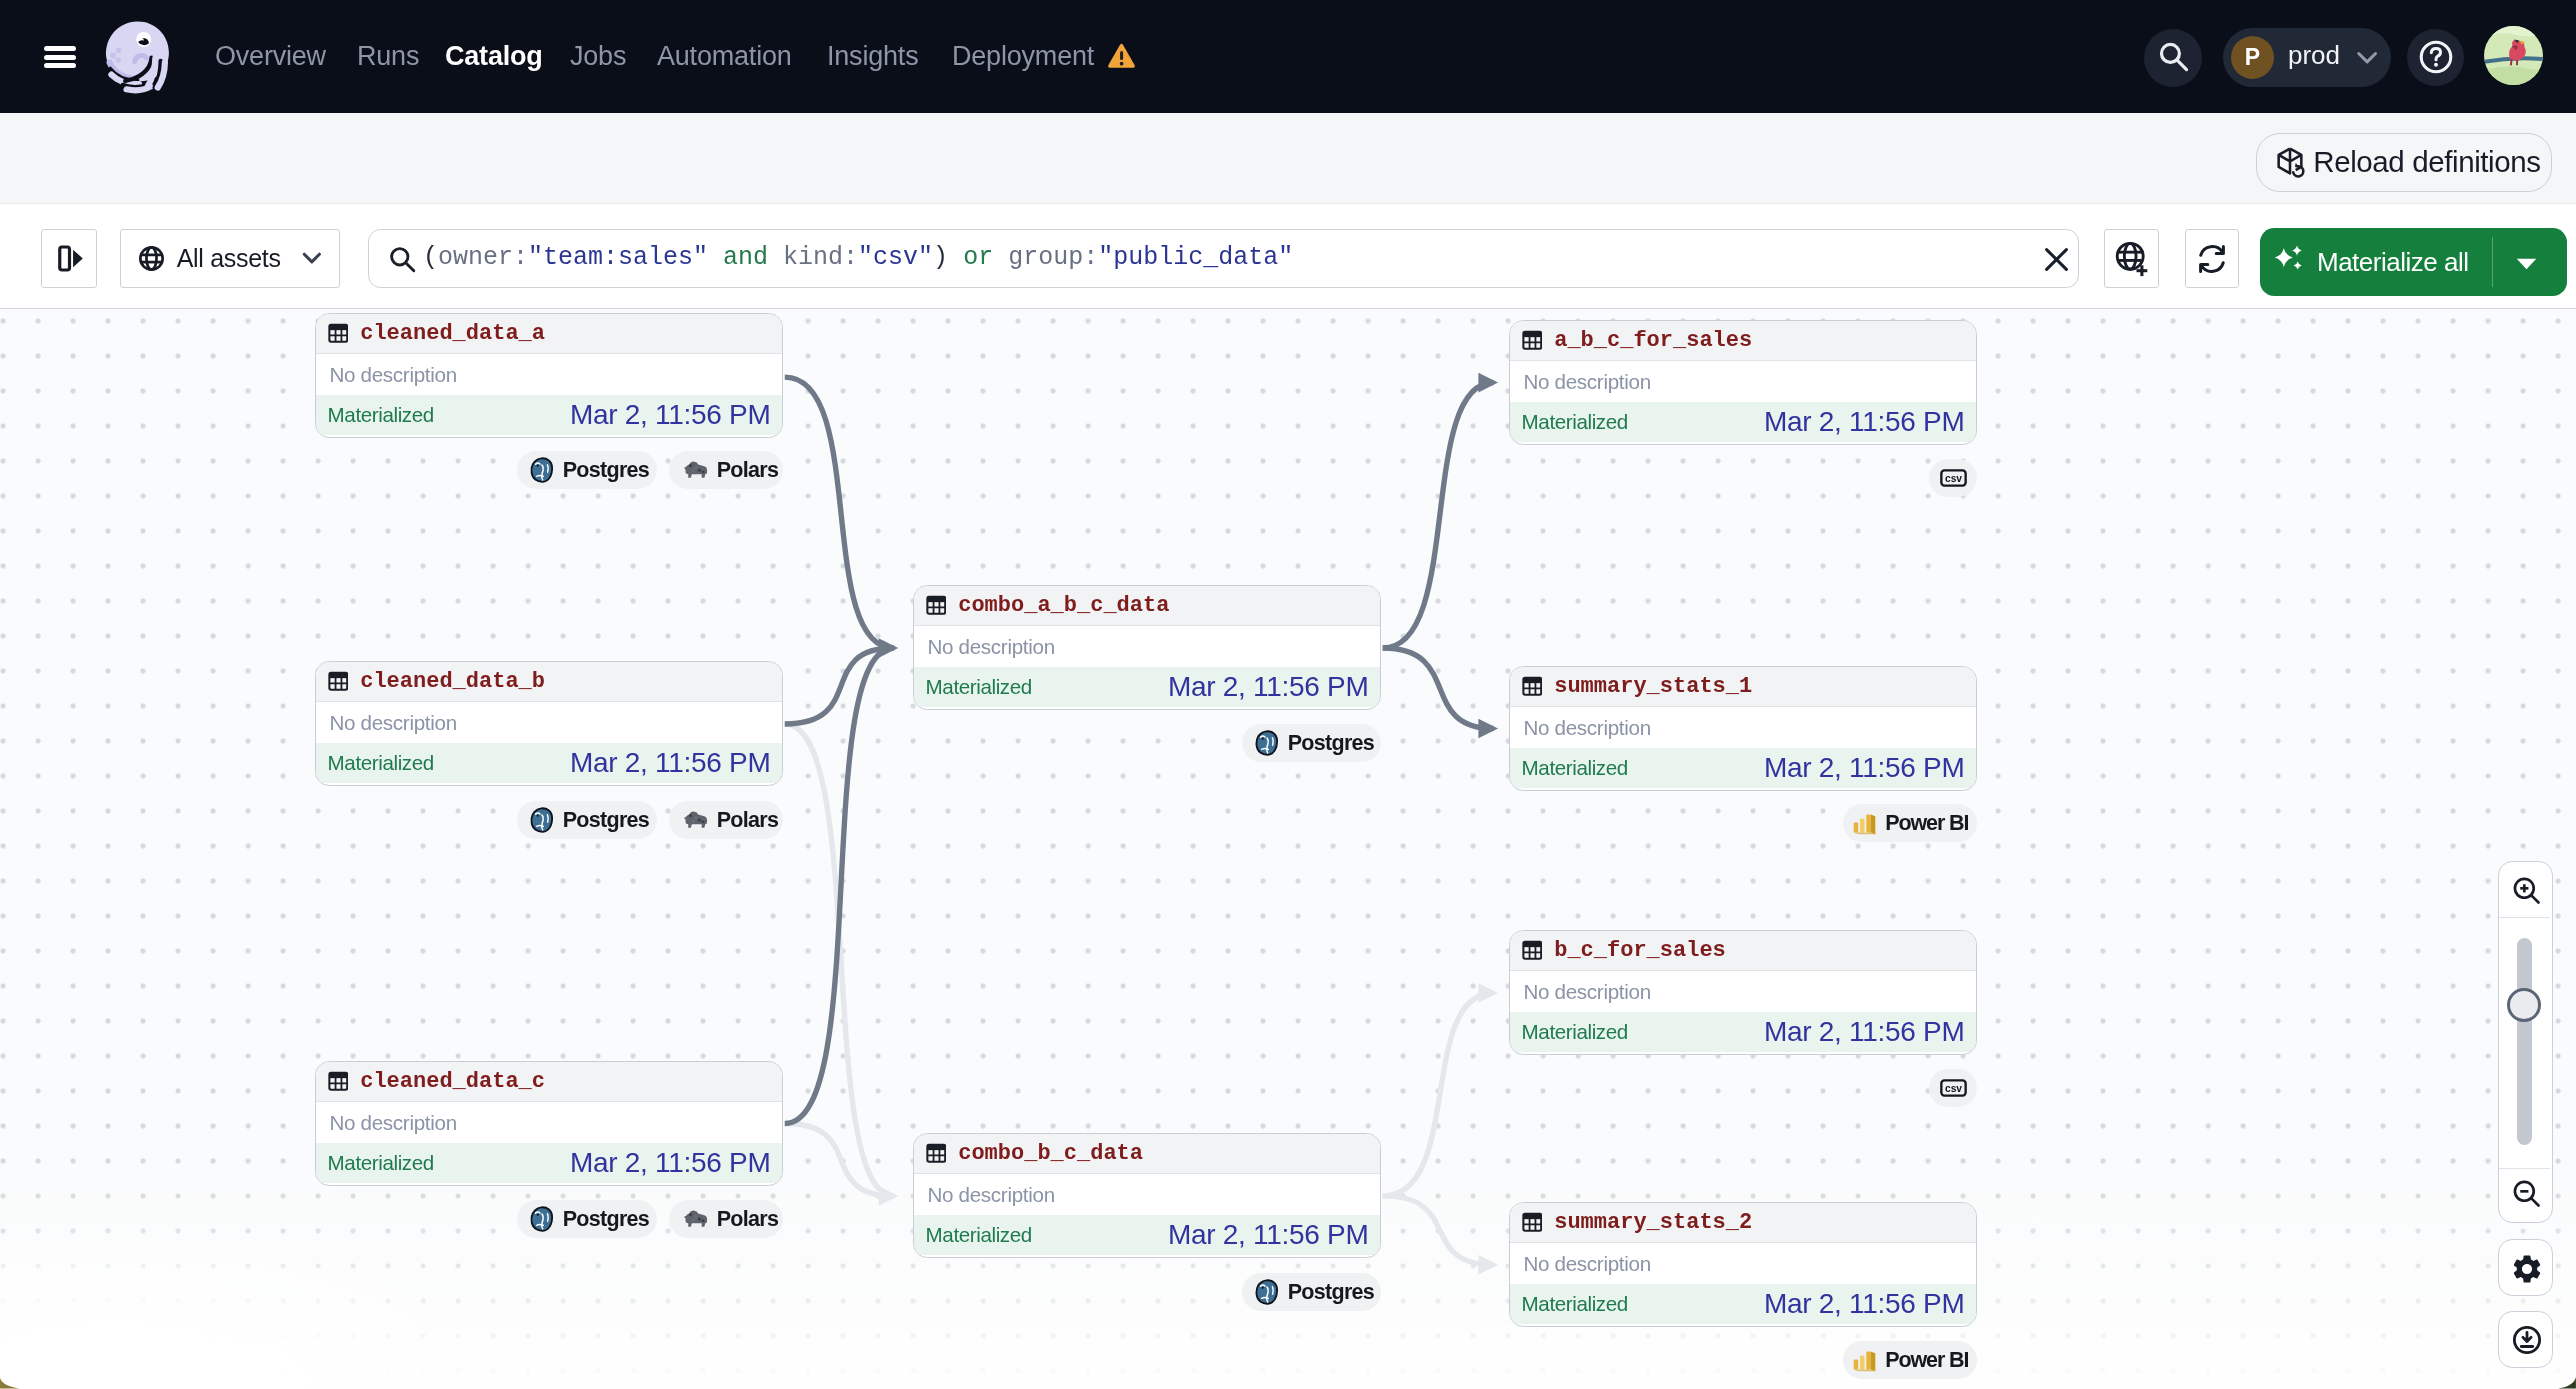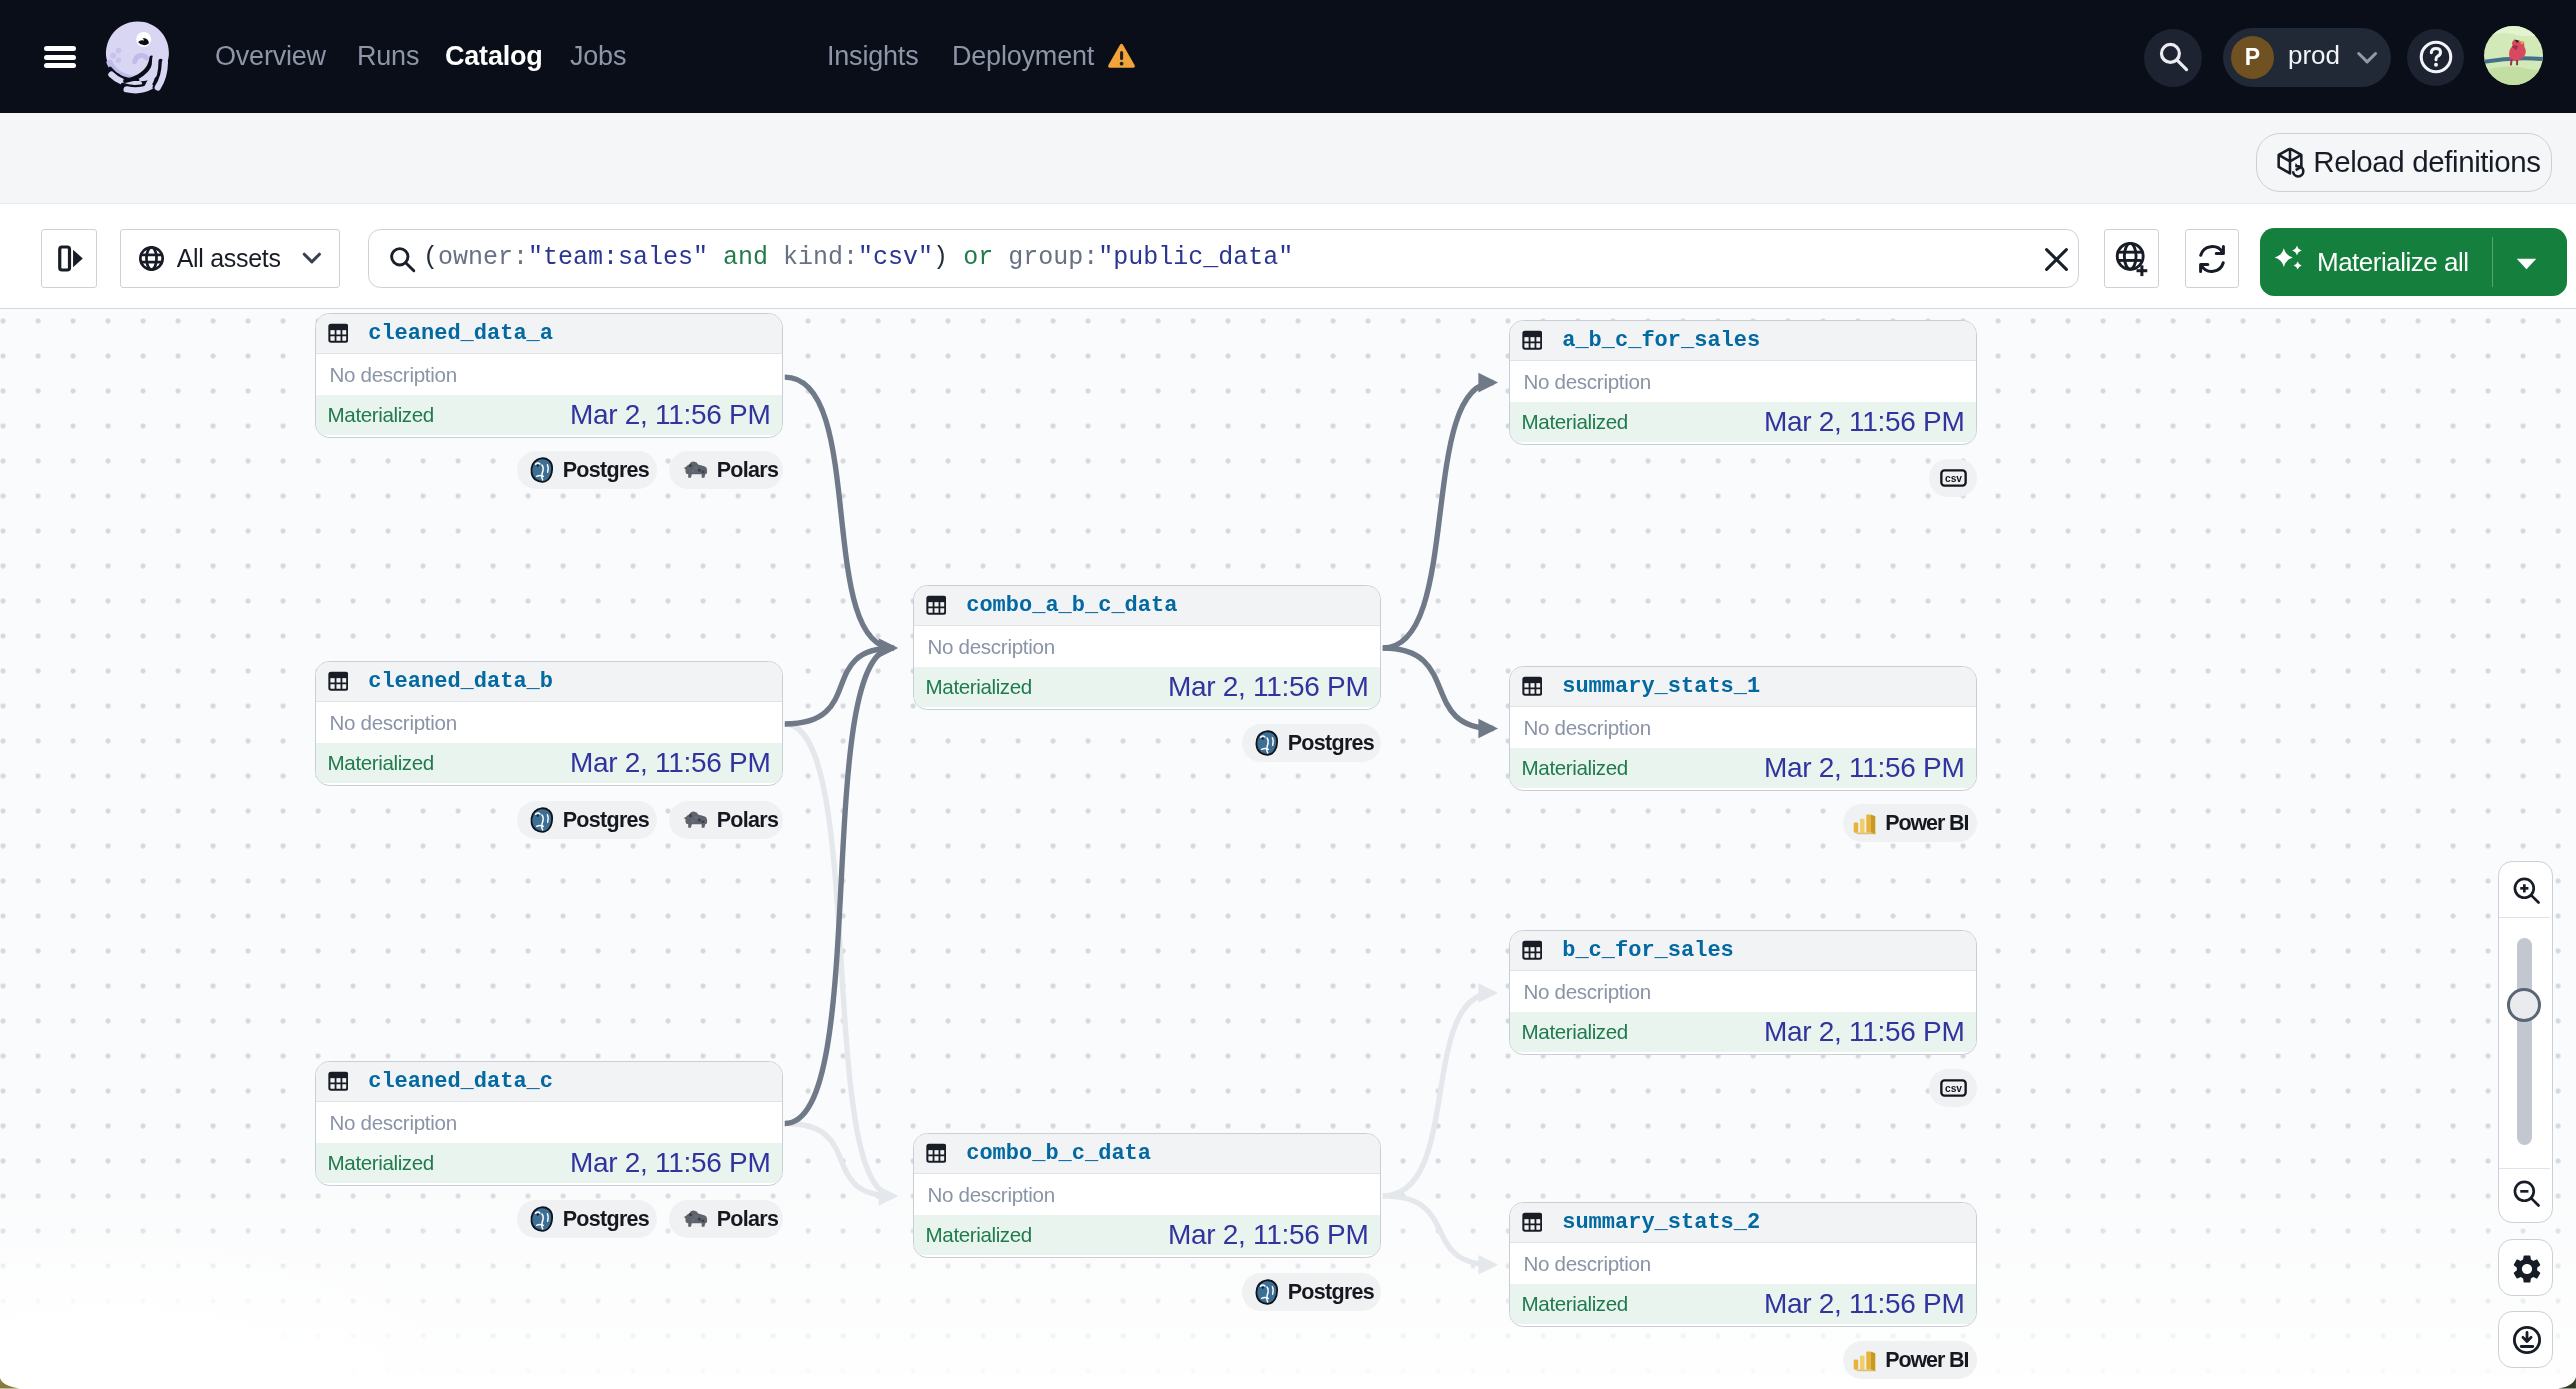--- a/index.html
+++ b/index.html
@@ -32,21 +32,21 @@
   #canvas { position:absolute; left:0; top:309px; width:2576px; height:1080px;
     background-color:#FAFBFC;
     background-image:radial-gradient(circle at 17.3px 17.3px, #D5D8DC 2.2px, rgba(213,216,220,0) 2.9px);
     background-size:35px 35px;
     background-position:-14.3px -5.4px;
   }
   #edges { position:absolute; left:0; top:0; width:2576px; height:1389px; z-index:1; pointer-events:none; }
 
   .card { position:absolute; width:468px; height:125px; background:#fff; border:1.8px solid #C9CED6; border-radius:14.3px; overflow:hidden; z-index:2; }
   .ch { height:40px; background:#F2F3F5; border-bottom:0.9px solid #DFE2E6; display:flex; align-items:center; padding:0 11.6px; }
-  .ch .nm { font-family:"Liberation Mono", monospace; font-size:22px; font-weight:700; letter-spacing:0; color:#0369a1; margin-left:20px; }
+  .ch .nm { font-family:"Liberation Mono", monospace; font-size:22px; font-weight:700; letter-spacing:0; color:#7f1d1d; margin-left:12px; }
   .cb { height:41px; display:flex; align-items:center; padding:0 13.4px; font-size:20.6px; letter-spacing:-0.3px; color:#8A94A6; }
   .cf { height:40px; background:#E9F4EE; display:flex; align-items:center; justify-content:space-between; padding:0 11.6px; }
   .cf .mat { font-size:20.6px; letter-spacing:-0.4px; color:#1F7B4D; }
   .cf .dt { font-size:28px; letter-spacing:-0.3px; color:#31339E; }
 
   .pill { position:absolute; height:38px; background:#EFF1F3; border-radius:19px; display:flex; align-items:center; z-index:2; overflow:hidden; }
   .pill .t { font-size:21.5px; font-weight:700; letter-spacing:-0.7px; color:#15181E; white-space:nowrap; }
 
   
   .zbox { position:absolute; background:#fff; border:1.8px solid #CAD0D7; border-radius:14.3px; z-index:3; }
@@ -77,20 +77,21 @@
   <circle cx="13.5" cy="42.2" r="3.4" fill="#C6C3ED"></circle>
   <circle cx="19.3" cy="47.3" r="3" fill="#C6C3ED"></circle>
   <circle cx="47.7" cy="24" r="8.4" fill="#fff"></circle>
   <path d="M41.6 27.2 A8 8 0 0 0 53.6 28.2 C53.4 24.2 49.6 21.8 46.2 22.9 C48 23.7 48.2 24.8 47.4 25.4 C45.4 24.5 43 25.2 41.6 27.2 Z" fill="#0A0E19"></path>
 </svg>
 
     <span class="navitem" style="left:215px">Overview</span>
     <span class="navitem" style="left:357px">Runs</span>
     <span class="navitem active" style="left:445px">Catalog</span>
     <span class="navitem" style="left:570px">Jobs</span>
+    <span class="navitem" style="left:657px">Automation</span>
     <span class="navitem" style="left:827px">Insights</span>
     <span class="navitem" style="left:952px">Deployment</span>
 
     <svg class="abs" style="left:1107px;top:43px" width="29" height="27" viewBox="0 0 32 30">
       <path d="M14.2 2.2 L1.5 24.5 Q0.6 27.4 3.3 27.6 L28.7 27.6 Q31.4 27.4 30.5 24.5 L17.8 2.2 Q16 -0.5 14.2 2.2Z" fill="#F2A33A"></path>
       <rect x="14.4" y="9" width="3.4" height="10" rx="1.7" fill="#231F20"></rect>
       <circle cx="16.1" cy="23" r="2.1" fill="#231F20"></circle>
     </svg>
 
     <div class="abs" style="left:2144px;top:29px;width:58px;height:58px;border-radius:50%;background:#1D2331"></div>

